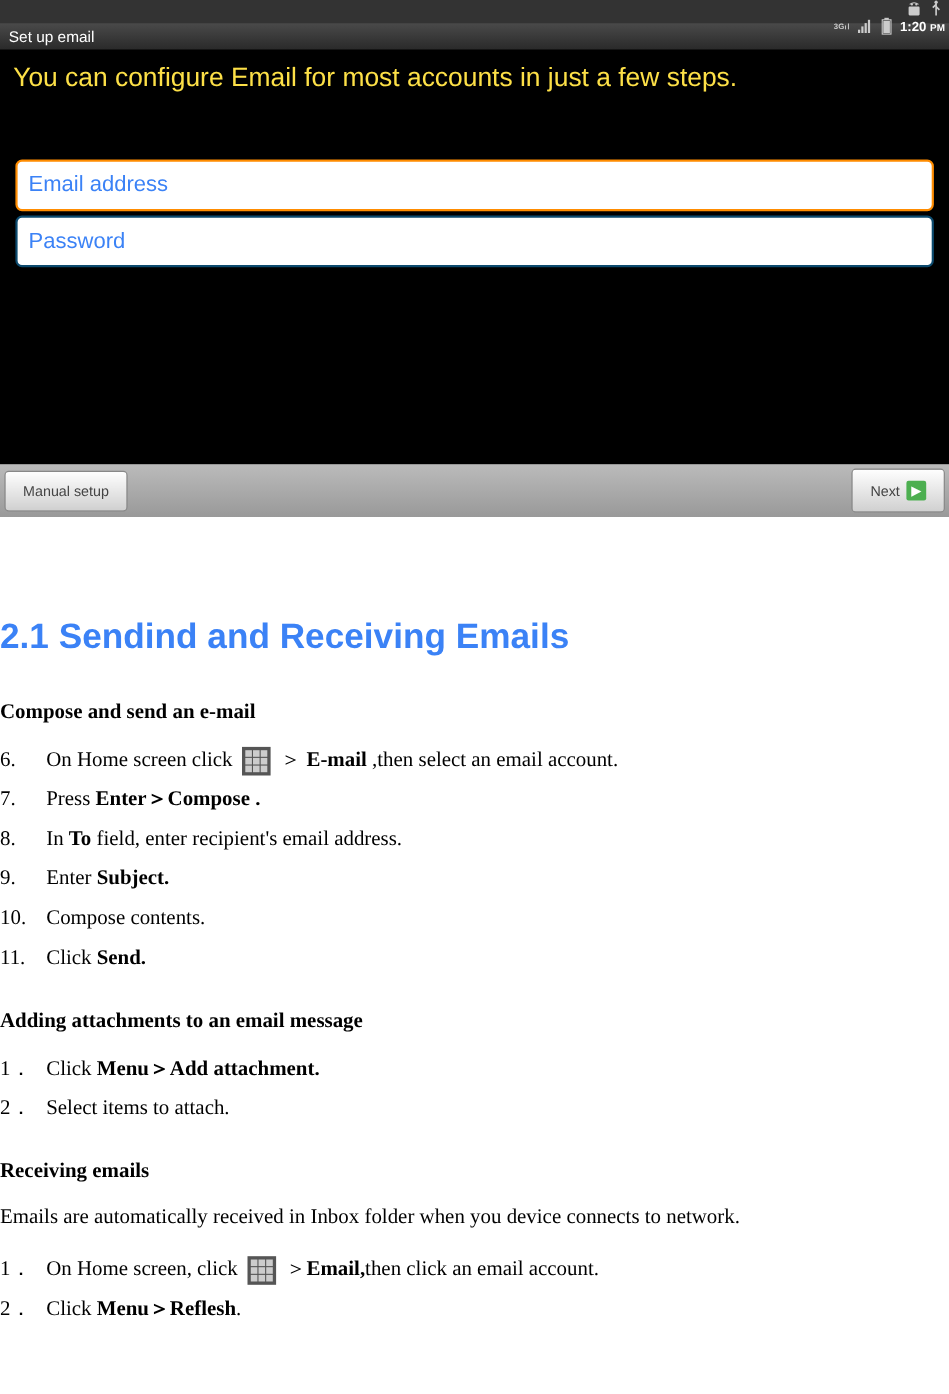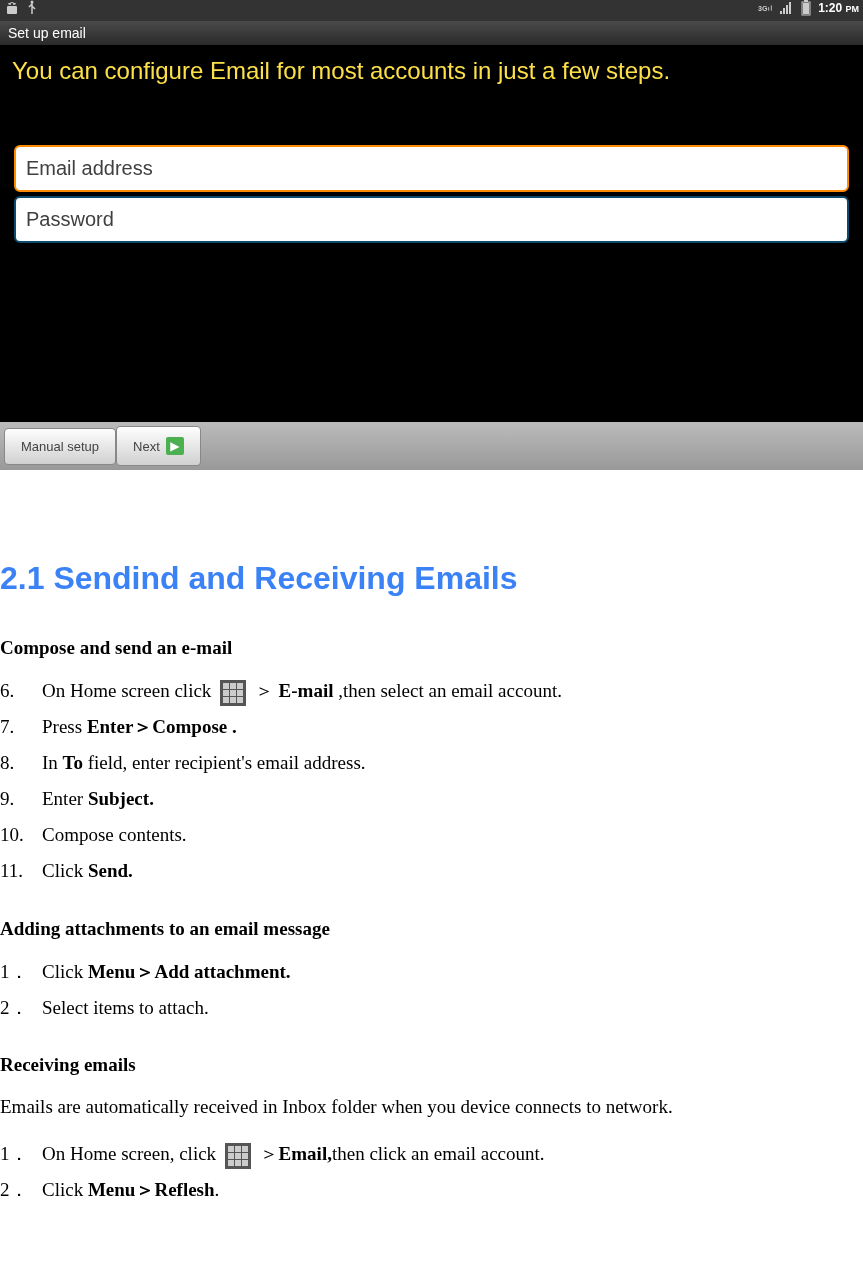--- a/index.html
+++ b/index.html
@@ -1,35 +1,35 @@
 <!DOCTYPE html>
 <html><head>
 <meta charset="utf-8">
 <style>
   * { box-sizing: border-box; margin: 0; padding: 0; }
   body { font-family: "Times New Roman", serif; width: 863px; background: #fff; }
   
   .screenshot { background: #000; height: 470px; position: relative; }
   
-  .status-bar { background: #333; height: 21px; display: flex; justify-content: space-between; align-items: flex-start; padding: 0 4px; font-family: Arial, sans-serif; }
+  .status-bar { background: #333; height: 21px; display: flex; justify-content: space-between; align-items: flex-end; padding: 0 4px; font-family: Arial, sans-serif; flex-direction: column; }
   .status-left { display: flex; gap: 4px; align-items: center; }
   .status-right { display: flex; gap: 4px; align-items: center; }
   .status-icon { width: 16px; height: 16px; display: inline-flex; align-items: center; justify-content: center; }
   .status-time { color: #fff; font-size: 12px; font-weight: bold; }
   
   .title-bar { background: linear-gradient(#4a4a4a, #2a2a2a); height: 24px; color: #fff; font-size: 14px; padding: 4px 8px; font-family: Arial, sans-serif; }
   
   .setup-content { padding: 12px; }
   .setup-heading { color: #fde047; font-size: 24px; font-family: Arial, sans-serif; margin-bottom: 60px; }
   
   .input-container { margin: 0 2px; }
-  .input-box { width: 100%; background: #fff; border: 2px solid #ff8c00; border-radius: 6px; padding: 10px; font-size: 20px; color: #404040; margin-bottom: 4px; font-family: Arial, sans-serif; }
+  .input-box { width: 100%; background: #fff; border: 2px solid #ff8c00; border-radius: 6px; padding: 10px; font-size: 20px; color: #3b82f6; margin-bottom: 4px; font-family: Arial, sans-serif; }
   .input-box.pwd { border: 2px solid #0c4a6e; }
   
-  .button-bar { position: absolute; bottom: 0; left: 0; right: 0; height: 48px; background: linear-gradient(#bbb, #999); display: flex; justify-content: flex-start; align-items: center; padding: 4px; }
+  .button-bar { position: absolute; bottom: 0; left: 0; right: 0; height: 48px; background: linear-gradient(#bbb, #999); display: flex; justify-content: space-between; align-items: center; padding: 4px; }
   .btn { background: linear-gradient(#fefefe, #d0d0d0); border: 1px solid #888; border-radius: 4px; padding: 10px 16px; font-size: 13px; color: #444; font-family: Arial, sans-serif; display: flex; align-items: center; gap: 6px; }
   .btn-next-icon { width: 18px; height: 18px; background: #4caf50; border-radius: 2px; display: inline-flex; align-items: center; justify-content: center; color: #fff; font-size: 12px; }
   
   .doc-content { padding: 0 0 20px 0; }
   .section-heading { color: #3b82f6; font-size: 32px; font-family: Arial, sans-serif; font-weight: bold; margin: 90px 0 40px 0; }
   
   .sub-heading { font-size: 19px; font-weight: bold; margin: 10px 0 14px 0; }
   
   .doc-list { list-style: none; margin: 0; padding: 0; }
   .doc-list li { font-size: 19px; line-height: 1.9; display: flex; align-items: center; }

